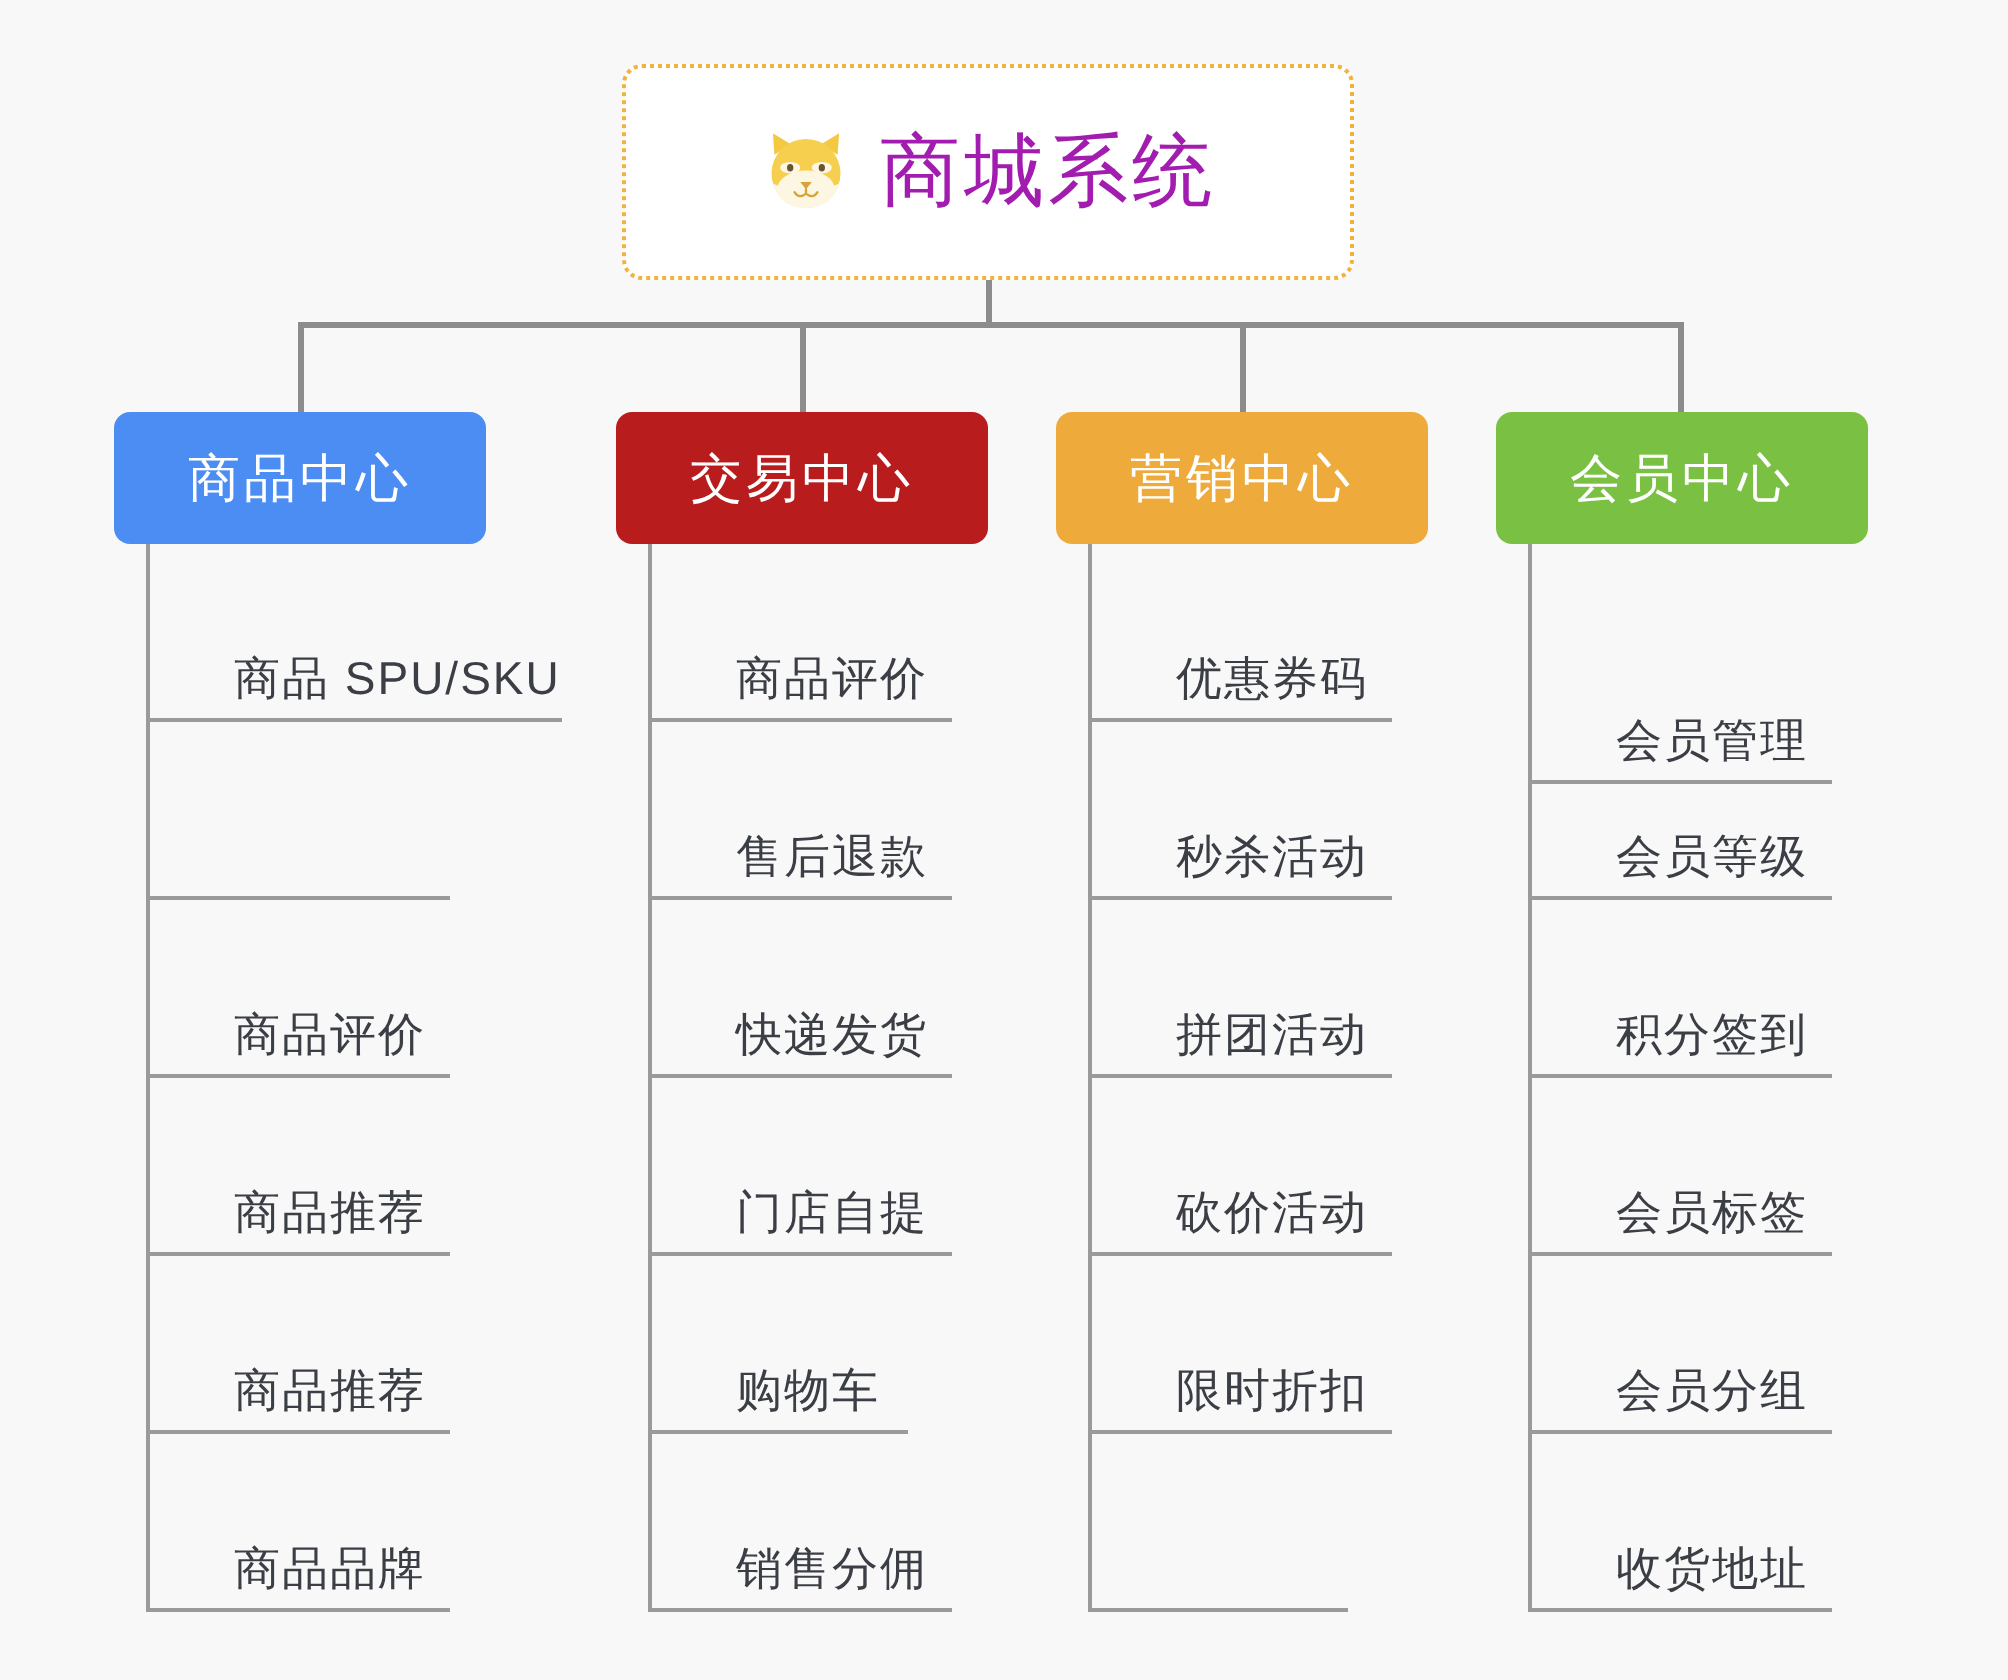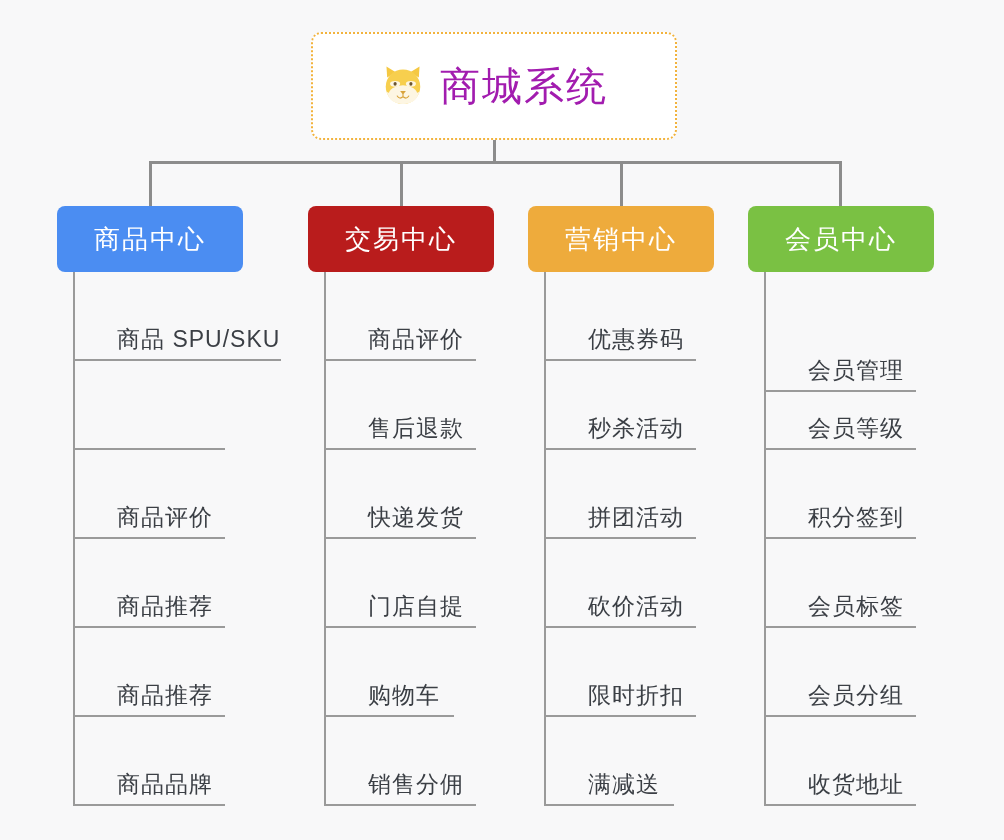--- a/index.html
+++ b/index.html
@@ -223,21 +223,20 @@
         </div>
         <div class="leaf-item" style="top: 267px; width: 152px;">
           <span class="leaf-label">砍价活动</span>
           <div class="leaf-underline" style="width: 152px;"></div>
         </div>
         <div class="leaf-item" style="top: 356px; width: 152px;">
           <span class="leaf-label">限时折扣</span>
           <div class="leaf-underline" style="width: 152px;"></div>
         </div>
         <div class="leaf-item" style="top: 445px; width: 130px;">
-          <span class="leaf-label">满减送</span>
           <div class="leaf-underline" style="width: 130px;"></div>
         </div>
       </div>
       <div class="cat-box" style="left: 748px; top: 206px; width: 186px; background: rgb(122, 193, 67);">
         <span>会员中心</span>
       </div>
       <div class="leaf-col" style="left: 764px; height: 534px; width: 260px;">
         <div class="leaf-spine" style="height: 534px;"></div>
         <div class="leaf-item" style="top: 0px; width: 152px; margin-top: 31px;">
           <span class="leaf-label">会员管理</span>

